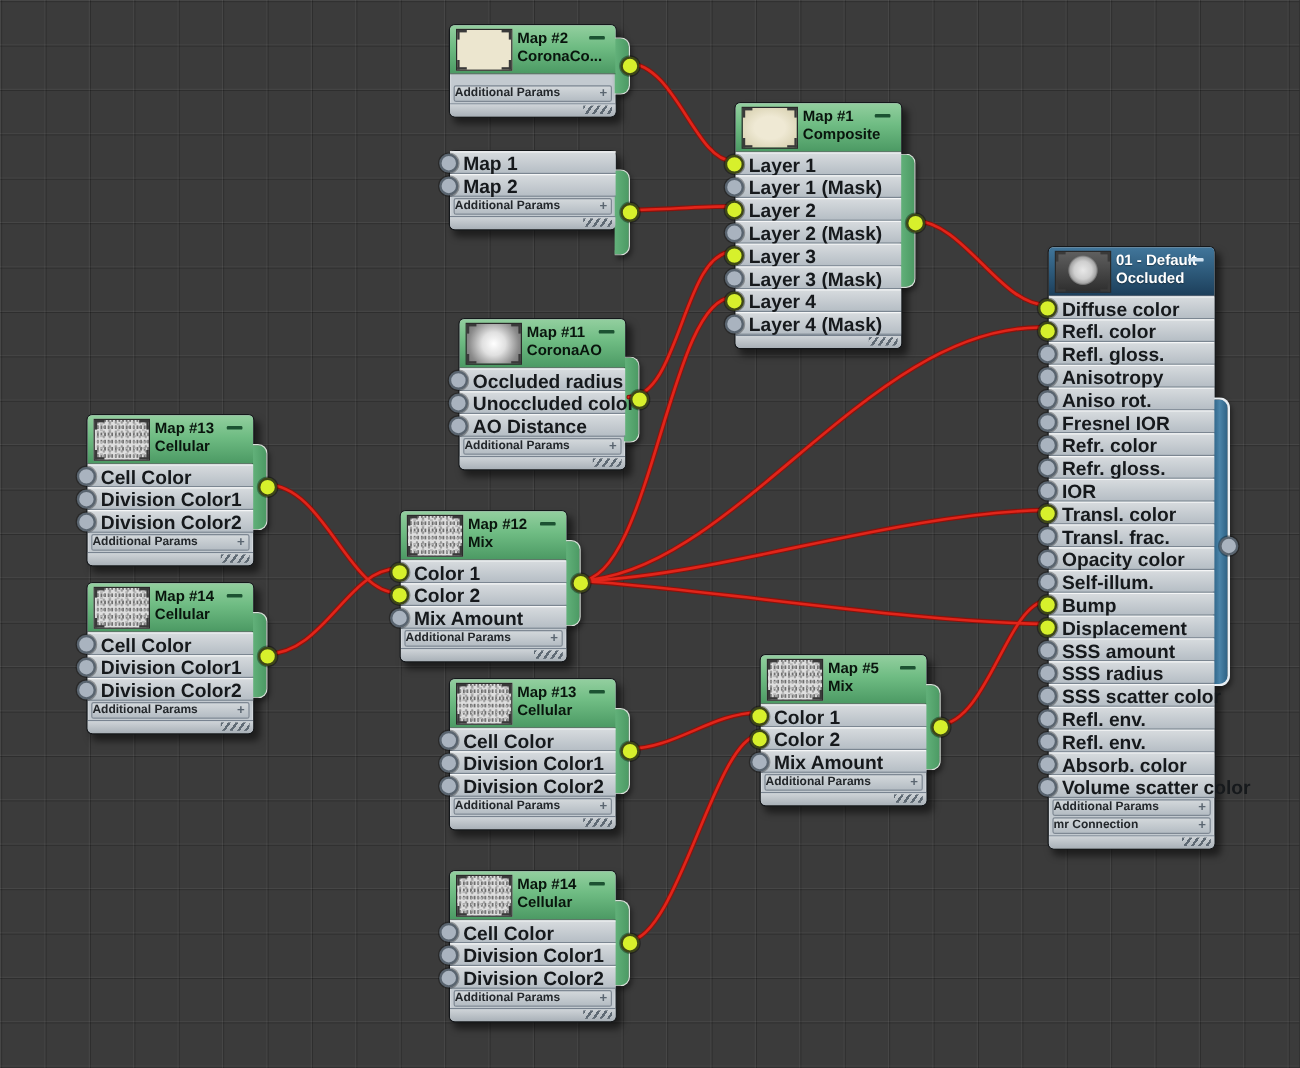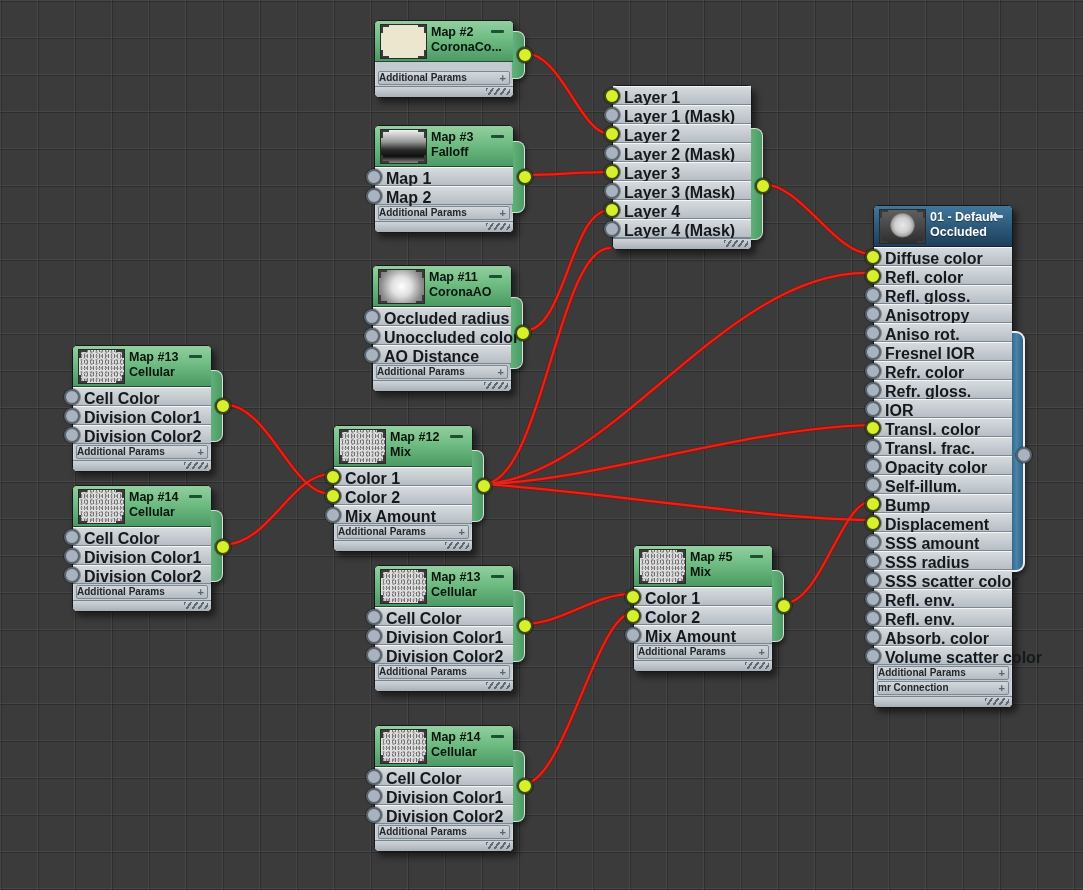--- a/index.html
+++ b/index.html
@@ -96,49 +96,49 @@
         </div>
         <div class="spacer" style="height: 8px;"></div>
         <div class="pbar"><span>Additional Params</span><span class="plus">+</span></div>
         <div class="grip">
           <i class="stripes"></i>
         </div>
         <span class="sock out on" style="top: 26px;"></span>
       </div>
       <div class="node n-map" style="left: 374px; top: 125px;">
         <div class="tab map-tab" style="top: 15px; height: 70px;"></div>
-        <div class="hdr">
-          <div class="thumb t-falloff">
-            <span class="corner c0"></span>
-            <span class="corner c1"></span>
-            <span class="corner c2"></span>
-            <span class="corner c3"></span>
-          </div>
-          <div class="titles">
-            <div>Map #3</div>
-            <div>Falloff</div>
-          </div>
-          <div class="minbtn"></div>
-        </div>
         <div class="slot">
           <span class="sock in off"></span>
           <span class="lbl">Map 1</span>
         </div>
         <div class="slot">
           <span class="sock in off"></span>
           <span class="lbl">Map 2</span>
         </div>
         <div class="pbar"><span>Additional Params</span><span class="plus">+</span></div>
         <div class="grip">
           <i class="stripes"></i>
         </div>
         <span class="sock out on" style="top: 43px;"></span>
       </div>
       <div class="node n-map" style="left: 612px; top: 85px;">
         <div class="tab map-tab" style="top: 42px; height: 110px;"></div>
+        <div class="hdr">
+          <div class="thumb t-cream-v">
+            <span class="corner c0"></span>
+            <span class="corner c1"></span>
+            <span class="corner c2"></span>
+            <span class="corner c3"></span>
+          </div>
+          <div class="titles">
+            <div>Map #1</div>
+            <div>Composite</div>
+          </div>
+          <div class="minbtn"></div>
+        </div>
         <div class="slot">
           <span class="sock in on"></span>
           <span class="lbl">Layer 1</span>
         </div>
         <div class="slot">
           <span class="sock in off"></span>
           <span class="lbl">Layer 1 (Mask)</span>
         </div>
         <div class="slot">
           <span class="sock in on"></span>
@@ -162,21 +162,21 @@
         </div>
         <div class="slot">
           <span class="sock in off"></span>
           <span class="lbl">Layer 4 (Mask)</span>
         </div>
         <div class="grip">
           <i class="stripes"></i>
         </div>
         <span class="sock out on" style="top: 92px;"></span>
       </div>
-      <div class="node n-map" style="left: 372px; top: 265px;">
+      <div class="node n-map" style="left: 382px; top: 265px;">
         <div class="tab map-tab" style="top: 31px; height: 70px;"></div>
         <div class="hdr">
           <div class="thumb t-ao">
             <span class="corner c0"></span>
             <span class="corner c1"></span>
             <span class="corner c2"></span>
             <span class="corner c3"></span>
           </div>
           <div class="titles">
             <div>Map #11</div>

